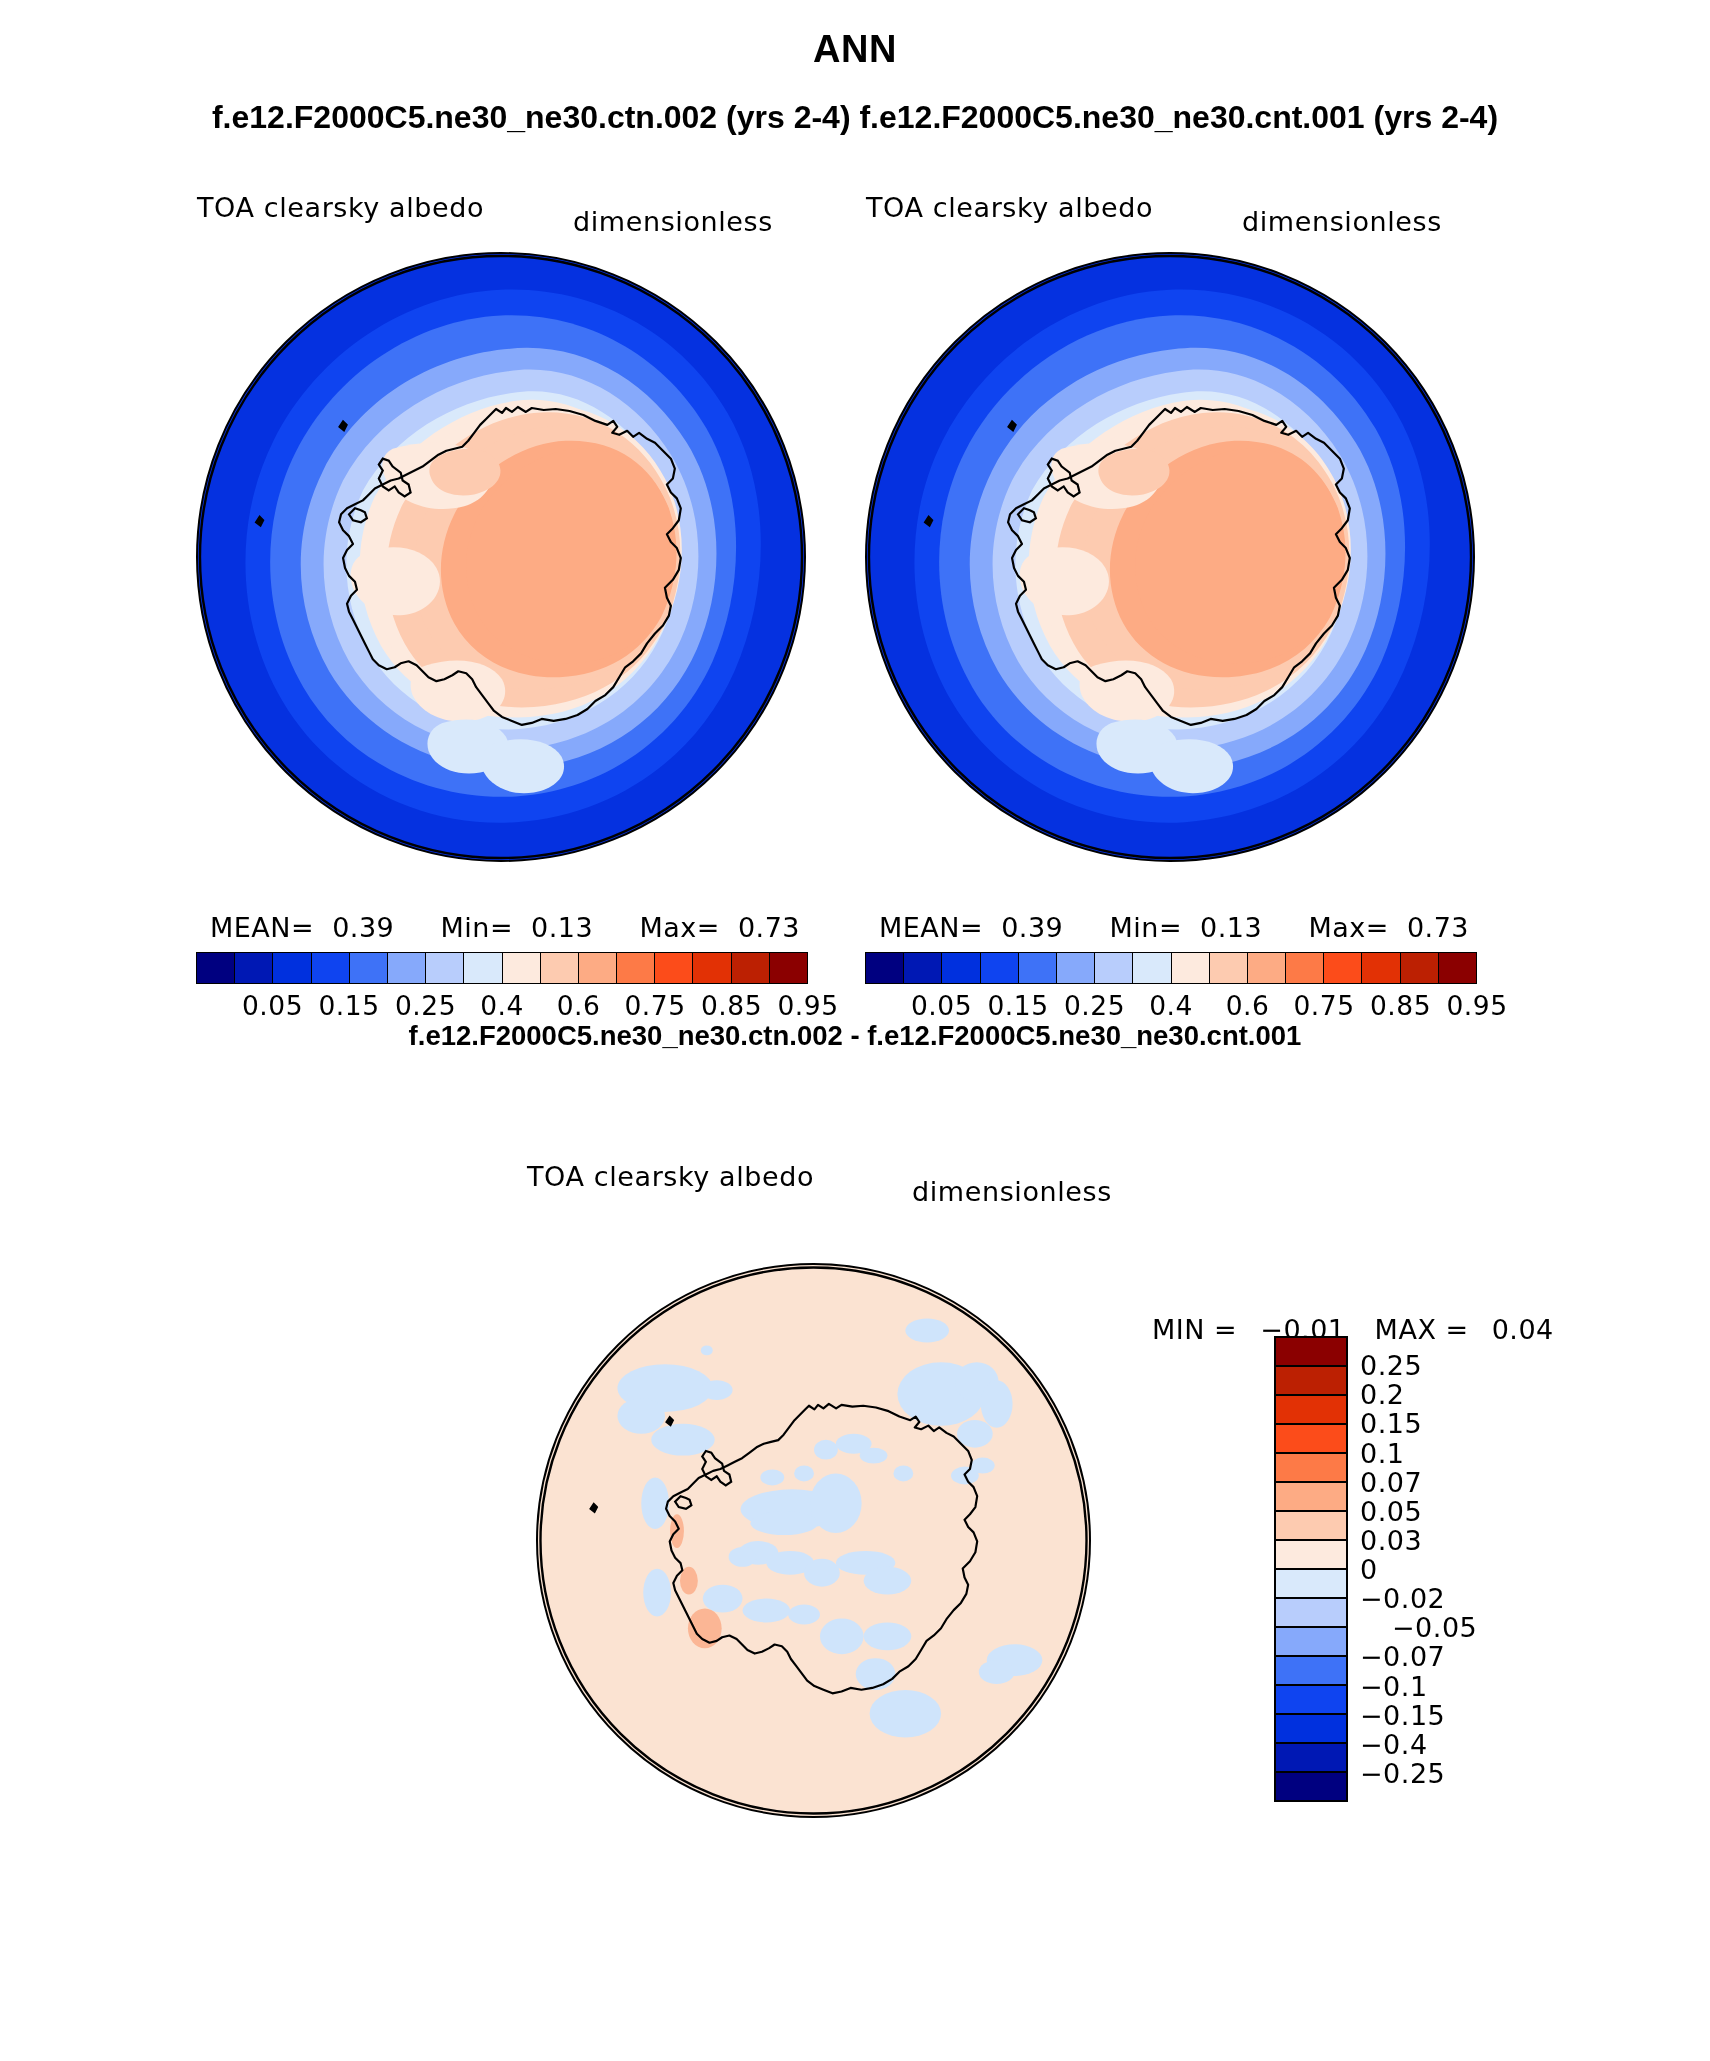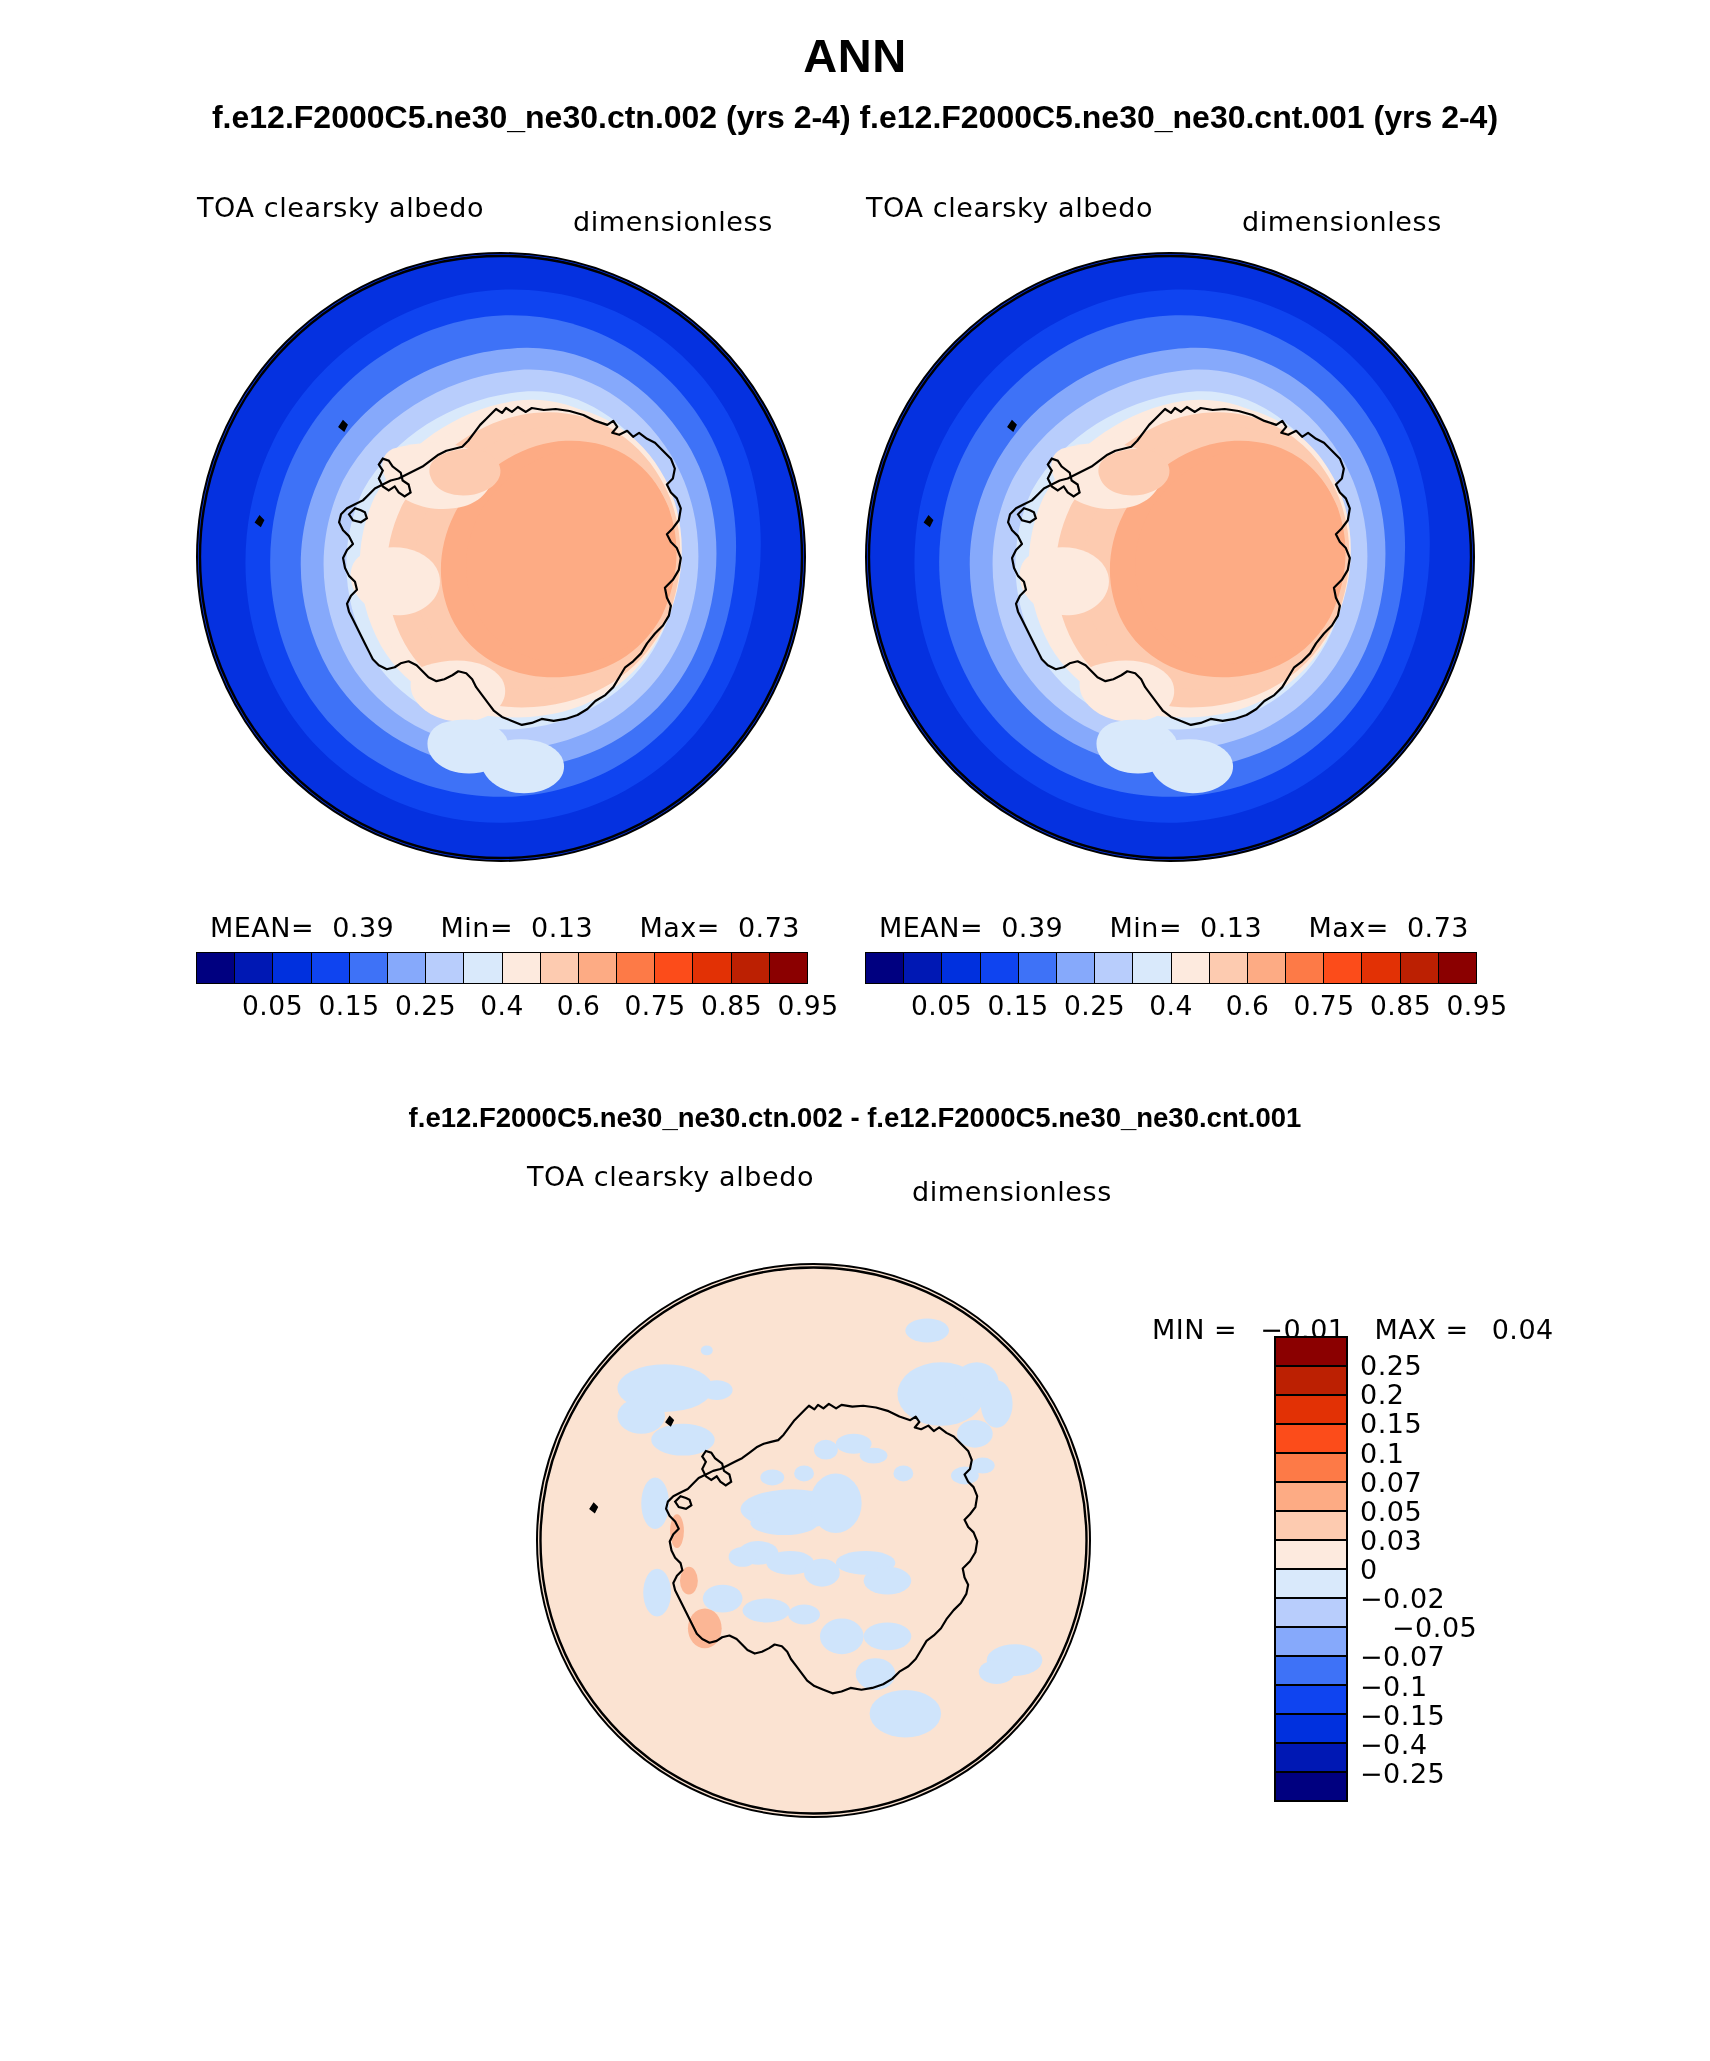--- a/index.html
+++ b/index.html
@@ -18,23 +18,23 @@
 
   
   .main-title {
     position: absolute;
     left: 0; right: 0;
     text-align: center;
     font-family: "Liberation Sans", sans-serif;
     font-weight: bold;
     letter-spacing: 0.5px;
   }
-  #fig-title { top: 28px; font-size: 47px; }
+  #fig-title { top: 28px; font-size: 38px; }
   #fig-subtitle { top: 99px; font-size: 32px; letter-spacing: 0px; }
-  #diff-title { top: 1102px; font-size: 27.5px; letter-spacing: 0px; }
+  #diff-title { top: 1020px; font-size: 27.5px; letter-spacing: 0px; }
 
   
   .var-label, .unit-label {
     position: absolute;
     font-family: "DejaVu Sans", sans-serif;
     font-size: 27px;
     white-space: nowrap;
     letter-spacing: 0.6px;
   }
 

